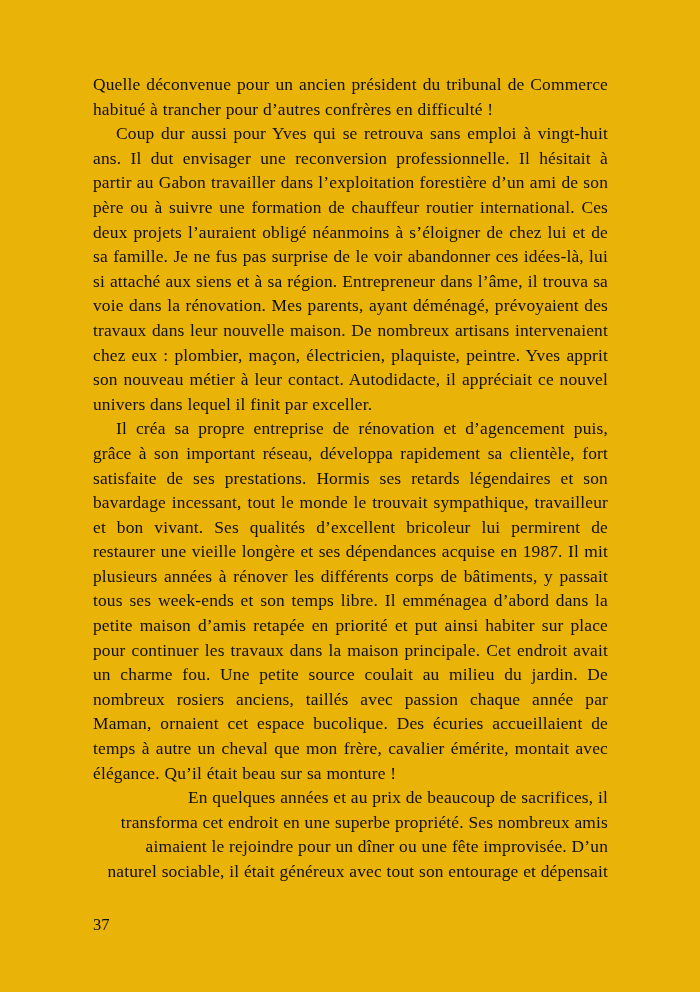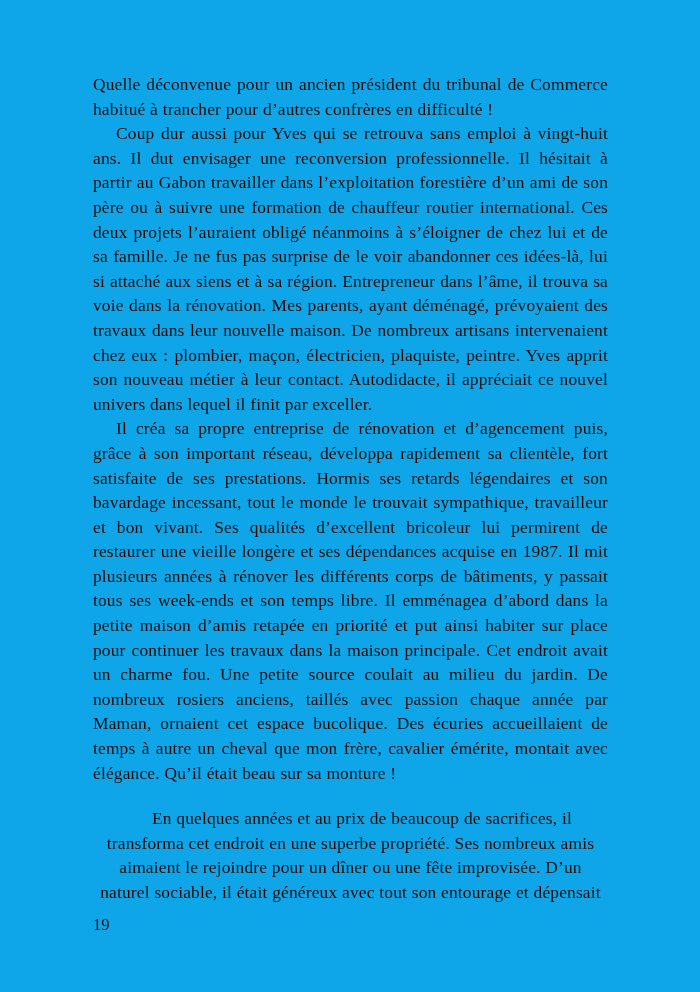--- a/index.html
+++ b/index.html
@@ -5,21 +5,21 @@
 <style>
   html, body {
     margin: 0;
     padding: 0;
     background: #ffffff;
   }
   .page {
     position: relative;
     width: 700px;
     height: 992px;
-    background: #0ea5e9;
+    background: #eab308;
     margin: 0 auto;
     overflow: hidden;
     box-sizing: border-box;
   }
   .text-block {
     position: absolute;
     left: 93px;
     top: 72px;
     width: 515px;
   }
@@ -35,22 +35,21 @@
     -webkit-hyphens: none;
     letter-spacing: 0.01em;
     word-spacing: 0.01em;
   }
   .para.indent {
     text-indent: 23px;
     font-family: Liberation Serif, serif;
   }
   
   .para:last-of-type {
-    text-align: center;
-    margin-top: 21px;
+    text-align: right;
   }
   .page-number {
     position: absolute;
     left: 93px;
     top: 915px;
     font-family: "Liberation Serif", "DejaVu Serif", serif;
     font-size: 16.5px;
     line-height: 20px;
     color: #100f0d;
   }
@@ -60,15 +59,15 @@
 
 <div class="page">
 
   <div class="text-block">
     <p class="para">Quelle déconvenue pour un ancien président du tribunal de Commerce habitué à trancher pour d’autres confrères en difficulté !</p>
     <p class="para indent">Coup dur aussi pour Yves qui se retrouva sans emploi à vingt-huit ans. Il dut envisager une reconversion professionnelle. Il hésitait à partir au Gabon travailler dans l’exploitation forestière d’un ami de son père ou à suivre une formation de chauffeur routier international. Ces deux projets l’auraient obligé néanmoins à s’éloigner de chez lui et de sa famille. Je ne fus pas surprise de le voir abandonner ces idées-là, lui si attaché aux siens et à sa région. Entrepreneur dans l’âme, il trouva sa voie dans la rénovation. Mes parents, ayant déménagé, prévoyaient des travaux dans leur nouvelle maison. De nombreux artisans intervenaient chez eux : plombier, maçon, électricien, plaquiste, peintre. Yves apprit son nouveau métier à leur contact. Autodidacte, il appréciait ce nouvel univers dans lequel il finit par exceller.</p>
     <p class="para indent">Il créa sa propre entreprise de rénovation et d’agencement puis, grâce à son important réseau, développa rapidement sa clientèle, fort satisfaite de ses prestations. Hormis ses retards légendaires et son bavardage incessant, tout le monde le trouvait sympathique, travailleur et bon vivant. Ses qualités d’excellent bricoleur lui permirent de restaurer une vieille longère et ses dépendances acquise en 1987. Il mit plusieurs années à rénover les différents corps de bâtiments, y passait tous ses week-ends et son temps libre. Il emménagea d’abord dans la petite maison d’amis retapée en priorité et put ainsi habiter sur place pour continuer les travaux dans la maison principale. Cet endroit avait un charme fou. Une petite source coulait au milieu du jardin. De nombreux rosiers anciens, taillés avec passion chaque année par Maman, ornaient cet espace bucolique. Des écuries accueillaient de temps à autre un cheval que mon frère, cavalier émérite, montait avec élégance. Qu’il était beau sur sa monture !</p>
     <p class="para indent">En quelques années et au prix de beaucoup de sacrifices, il transforma cet endroit en une superbe propriété. Ses nombreux amis aimaient le rejoindre pour un dîner ou une fête improvisée. D’un naturel sociable, il était généreux avec tout son entourage et dépensait</p>
   </div>
 
-  <div class="page-number">19</div>
+  <div class="page-number">37</div>
 
 </div>
 
 </body></html>

